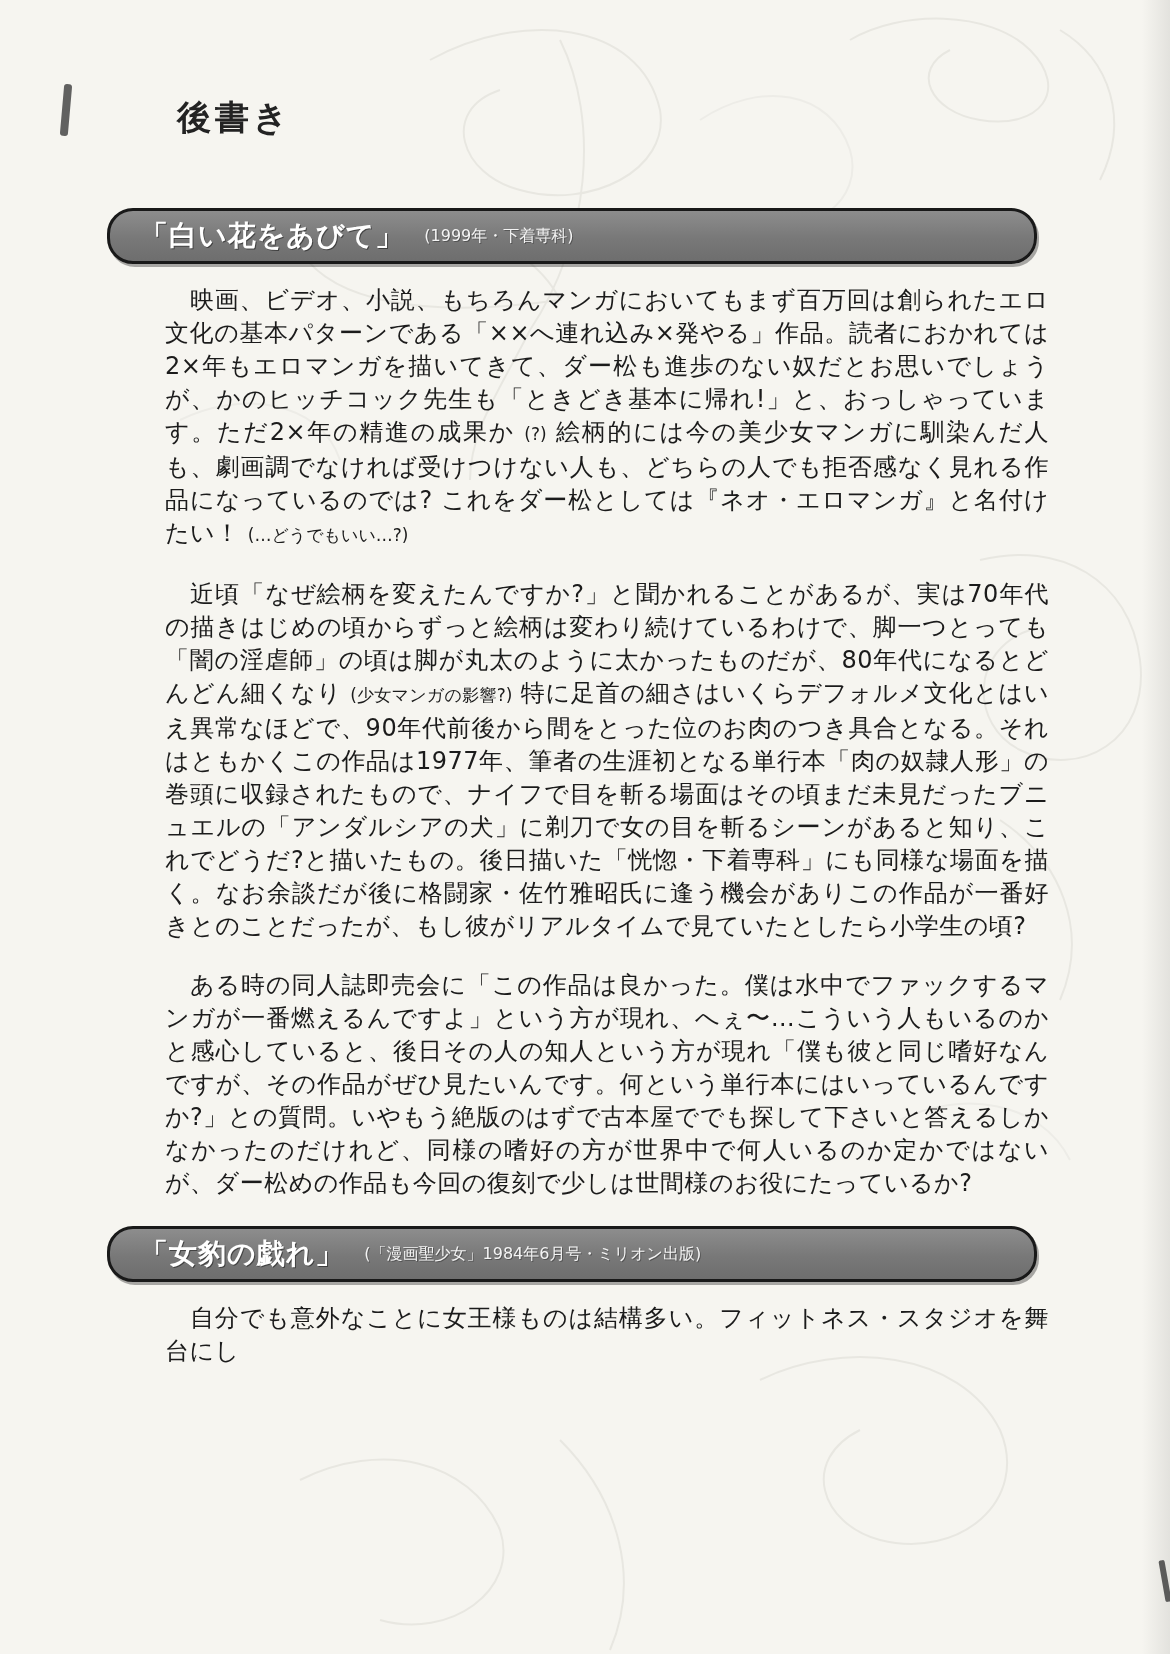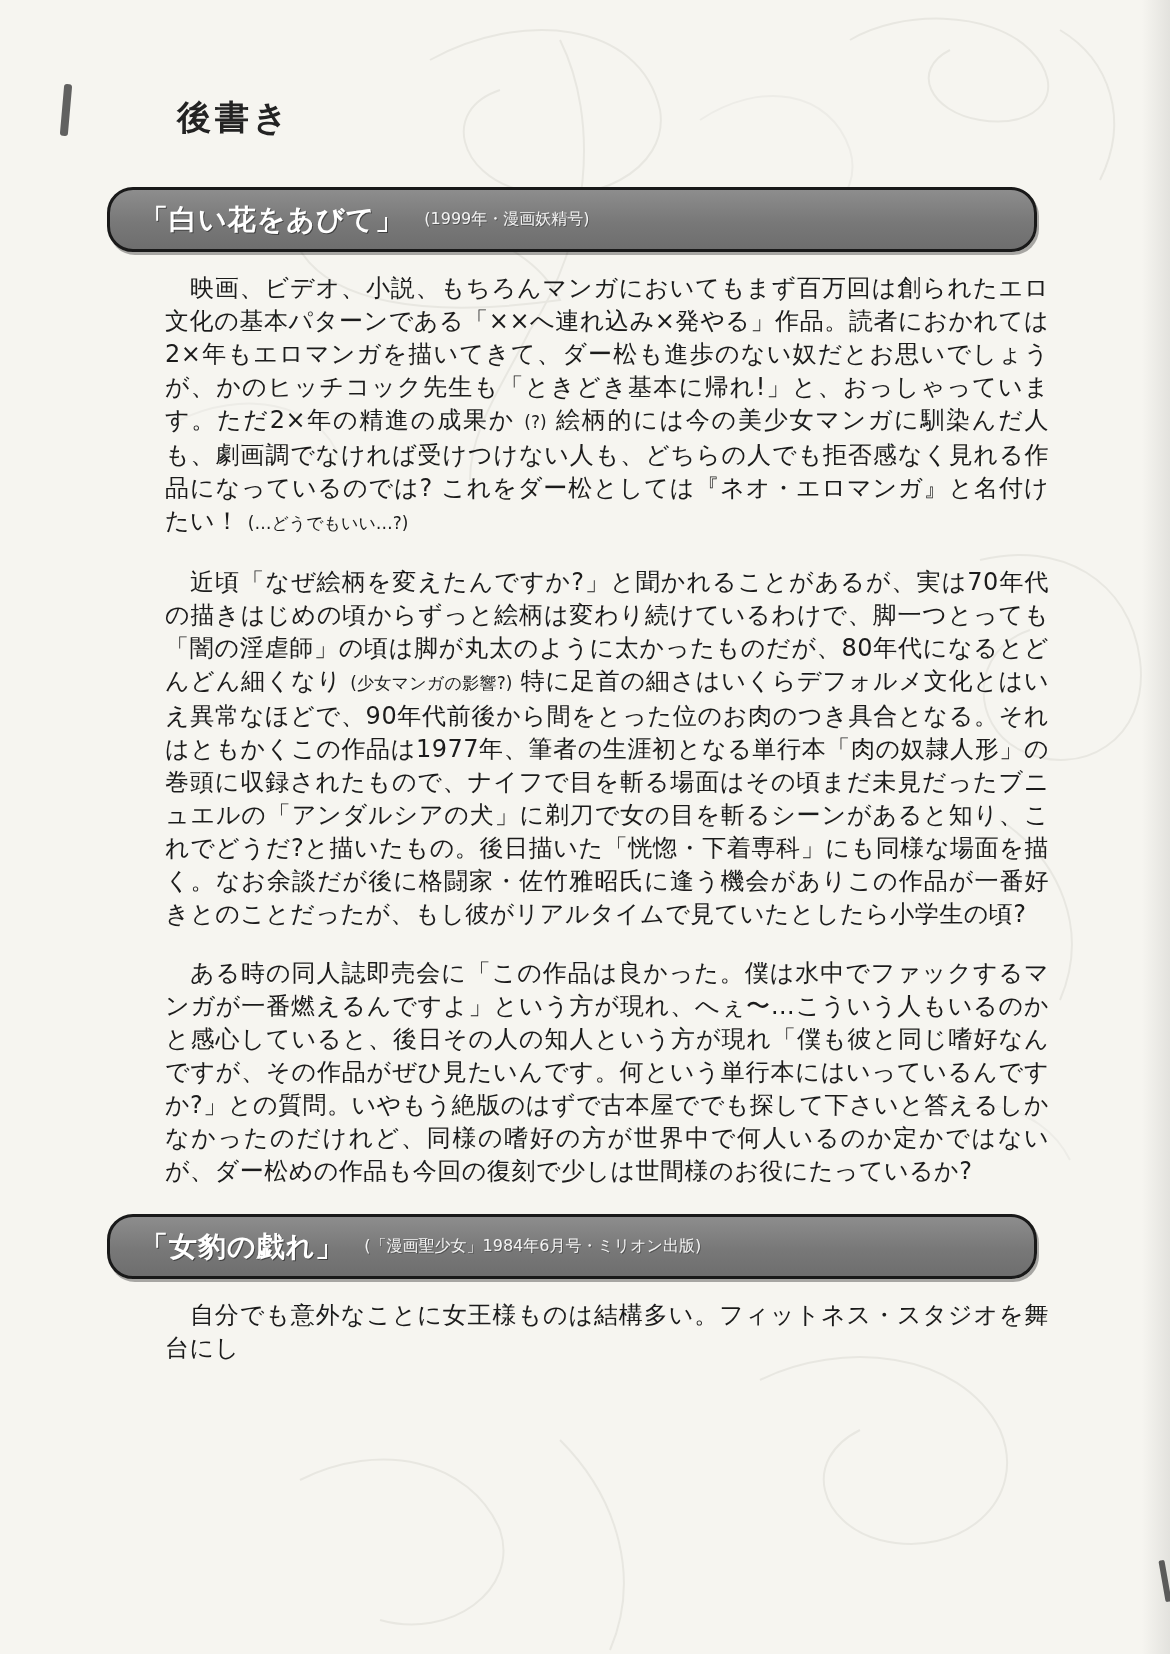--- a/index.html
+++ b/index.html
@@ -51,34 +51,34 @@
   .content {
     position: relative;
     z-index: 2;
     padding: 95px 105px 0 165px;
     width: 900px;
   }
   h1.page-title {
     font-size: 34px;
     font-weight: 600;
     letter-spacing: 4px;
-    margin: 0 0 46px 12px;
+    margin: 0 0 67px 12px;
     color: #232323;
   }
   section.entry {
     margin: 0 0 26px 0;
   }
   .bar {
     display: flex;
     align-items: baseline;
     gap: 20px;
     box-sizing: border-box;
     width: 930px;
     margin-left: -58px;
-    height: 65px;
+    height: 56px;
     padding: 0 30px;
     background: linear-gradient(180deg, #8d8d8d 0%, #787878 55%, #6e6e6e 100%);
     border: 3px solid #191919;
     border-radius: 26px;
     box-shadow: 2px 3px 0 rgba(20,20,20,0.35);
     align-items: center;
   }
   .bar-title {
     font-size: 28px;
     font-weight: bold;
@@ -134,21 +134,21 @@
 <div class="artifact-topleft"></div>
 <div class="artifact-bottomright"></div>
 
 <div class="content">
 
   <h1 class="page-title">後書き</h1>
 
   <section class="entry">
     <div class="bar">
       <span class="bar-title">「白い花をあびて」</span>
-      <span class="bar-source">(1999年・漫画妖精号)</span>
+      <span class="bar-source">(1999年・下着専科)</span>
     </div>
     <p class="body-text"><span class="run">　映画、ビデオ、小説、もちろんマンガにおいてもまず百万回は創られたエロ文化の基本パターンである「××へ連れ込み×発やる」作品。読者におかれては2×年もエロマンガを描いてきて、ダー松も進歩のない奴だとお思いでしょうが、かのヒッチコック先生も「ときどき基本に帰れ!」と、おっしゃっています。ただ2×年の精進の成果か </span><span class="run small-run">(?)</span><span class="run"> 絵柄的には今の美少女マンガに馴染んだ人も、劇画調でなければ受けつけない人も、どちらの人でも拒否感なく見れる作品になっているのでは? これをダー松としては『ネオ・エロマンガ』と名付けたい！ </span><span class="run small-run">(…どうでもいい…?)</span></p>
   </section>
 
   <section class="entry">
     <p class="body-text"><span class="run">　近頃「なぜ絵柄を変えたんですか?」と聞かれることがあるが、実は70年代の描きはじめの頃からずっと絵柄は変わり続けているわけで、脚一つとっても「闇の淫虐師」の頃は脚が丸太のように太かったものだが、80年代になるとどんどん細くなり </span><span class="run small-run">(少女マンガの影響?)</span><span class="run"> 特に足首の細さはいくらデフォルメ文化とはいえ異常なほどで、90年代前後から間をとった位のお肉のつき具合となる。それはともかくこの作品は1977年、筆者の生涯初となる単行本「肉の奴隷人形」の巻頭に収録されたもので、ナイフで目を斬る場面はその頃まだ未見だったブニュエルの「アンダルシアの犬」に剃刀で女の目を斬るシーンがあると知り、これでどうだ?と描いたもの。後日描いた「恍惚・下着専科」にも同様な場面を描く。なお余談だが後に格闘家・佐竹雅昭氏に逢う機会がありこの作品が一番好きとのことだったが、もし彼がリアルタイムで見ていたとしたら小学生の頃?</span></p>
   </section>
 
   <section class="entry">
     <p class="body-text"><span class="run">　ある時の同人誌即売会に「この作品は良かった。僕は水中でファックするマンガが一番燃えるんですよ」という方が現れ、へぇ〜…こういう人もいるのかと感心していると、後日その人の知人という方が現れ「僕も彼と同じ嗜好なんですが、その作品がぜひ見たいんです。何という単行本にはいっているんですか?」との質問。いやもう絶版のはずで古本屋ででも探して下さいと答えるしかなかったのだけれど、同様の嗜好の方が世界中で何人いるのか定かではないが、ダー松めの作品も今回の復刻で少しは世間様のお役にたっているか?</span></p>

